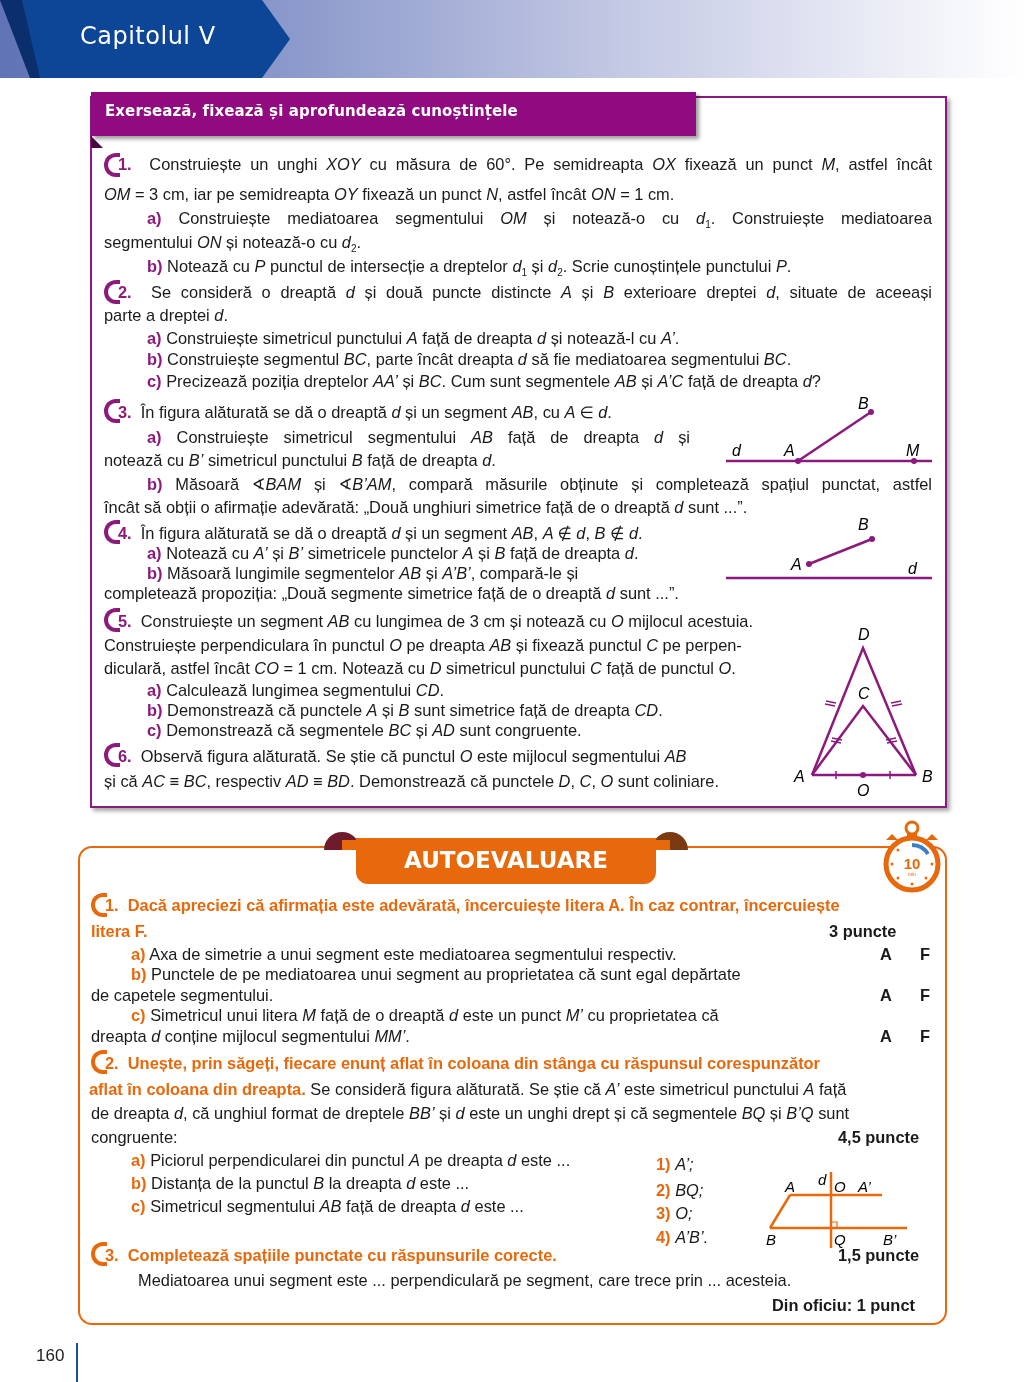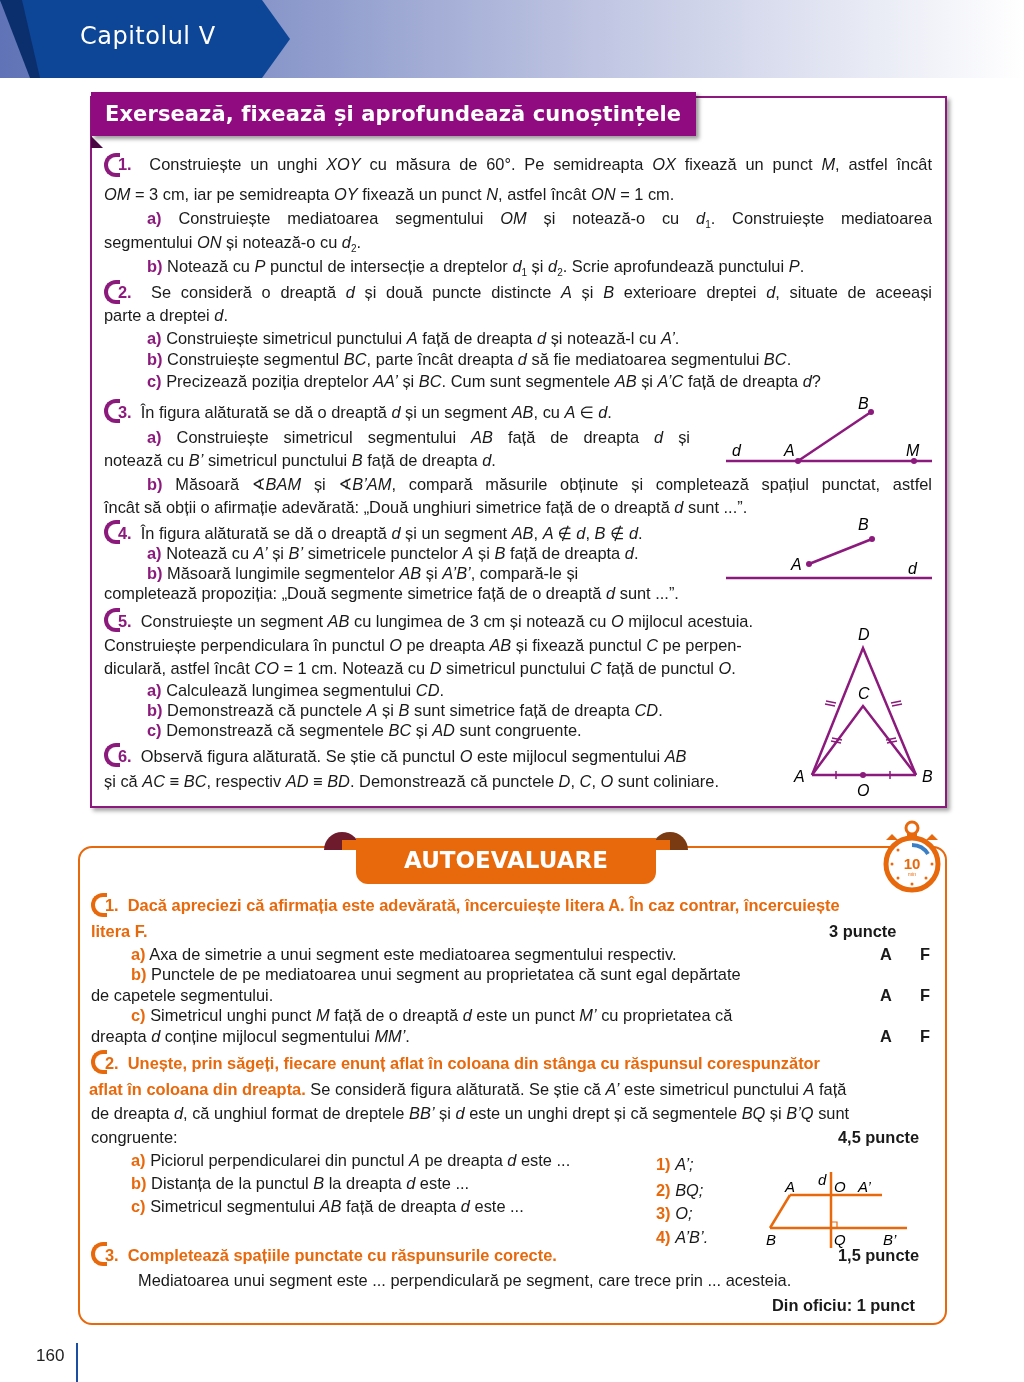--- a/index.html
+++ b/index.html
@@ -27,21 +27,21 @@
   }
 
   
   .ex-frame {
     position: absolute; left: 90px; top: 96px; width: 857px; height: 712px;
     border: 2px solid #8b1a7c; background: #ffffff;
     box-shadow: 3px 3px 4px rgba(0,0,0,0.35);
   }
   .ex-title-box {
     position: absolute; left: 91px; top: 92px; width: 605px; height: 44px;
-    background: #8f0b7f; color: #ffffff; font-weight: bold; font-size: 21px;
+    background: #8f0b7f; color: #ffffff; font-weight: bold; font-size: 15px;
     padding: 10px 0 0 14px; box-shadow: 3px 3px 4px rgba(0,0,0,0.4);
     font-family: "DejaVu Sans", sans-serif; letter-spacing: 0.1px;
   }
   .ex-title-fold {
     position: absolute; left: 91px; top: 136px; width: 12px; height: 12px;
     background: #4a0842; clip-path: polygon(0 0, 100% 100%, 0 100%);
   }
 
   .txt { position: absolute; font-size: 16.4px; line-height: 20px; color: #1a1a1a; white-space: nowrap; }
   .txt i { font-style: italic; }
@@ -95,21 +95,21 @@
 <div class="txt" style="left:104px;top:184px">
   <i>OM</i><span> = 3 cm, iar pe semidreapta </span><i>OY</i><span> fixează un punct </span><i>N</i><span>, astfel încât </span><i>ON</i><span> = 1 cm.</span>
 </div>
 <div class="txt just" style="left:147px;top:208px;width:785px">
   <span class="lbl-p">a)</span> <span>Construiește mediatoarea segmentului </span><i>OM</i><span> și notează-o cu </span><i>d</i><sub style="font-size:10px">1</sub><span>. Construiește mediatoarea</span>
 </div>
 <div class="txt" style="left:104px;top:232px">
   <span>segmentului </span><i>ON</i><span> și notează-o cu </span><i>d</i><sub style="font-size:10px">2</sub><span>.</span>
 </div>
 <div class="txt" style="left:147px;top:256px">
-  <span class="lbl-p">b)</span> <span>Notează cu </span><i>P</i><span> punctul de intersecție a dreptelor </span><i>d</i><sub style="font-size:10px">1</sub><span> și </span><i>d</i><sub style="font-size:10px">2</sub><span>. Scrie aprofundează punctului </span><i>P</i><span>.</span>
+  <span class="lbl-p">b)</span> <span>Notează cu </span><i>P</i><span> punctul de intersecție a dreptelor </span><i>d</i><sub style="font-size:10px">1</sub><span> și </span><i>d</i><sub style="font-size:10px">2</sub><span>. Scrie cunoștințele punctului </span><i>P</i><span>.</span>
 </div>
 
 <div class="cbullet" style="left:104px;top:280px"></div>
 <div class="txt just" style="left:104px;top:282px;width:828px">
   <span style="display:inline-block;width:14px"></span><span class="num-p">2.</span>&nbsp; <span>Se consideră o dreaptă </span><i>d</i><span> și două puncte distincte </span><i>A</i><span> și </span><i>B</i><span> exterioare dreptei </span><i>d</i><span>, situate de aceeași</span>
 </div>
 <div class="txt" style="left:104px;top:305px">
   <span>parte a dreptei </span><i>d</i><span>.</span>
 </div>
 <div class="txt" style="left:147px;top:328px">
@@ -250,21 +250,21 @@
 <div class="cbullet orange" style="left:91px;top:893px"></div>
 <div class="txt" style="left:91px;top:895px">
   <span style="display:inline-block;width:14px"></span><span class="bold-o">1.</span>&nbsp; <span class="bold-o">Dacă apreciezi că afirmația este adevărată, încercuiește litera A. În caz contrar, încercuiește</span>
 </div>
 <div class="txt" style="left:91px;top:921px"><span class="bold-o">litera F.</span></div>
 <div class="txt bold" style="left:829px;top:921px">3 puncte</div>
 <div class="txt" style="left:131px;top:944px"><span class="lbl-o">a)</span> <span>Axa de simetrie a unui segment este mediatoarea segmentului respectiv.</span></div>
 <div class="txt" style="left:131px;top:964px"><span class="lbl-o">b)</span> <span>Punctele de pe mediatoarea unui segment au proprietatea că sunt egal depărtate</span></div>
 <div class="txt" style="left:91px;top:985px">de capetele segmentului.</div>
 <div class="txt" style="left:131px;top:1005px">
-  <span class="lbl-o">c)</span> <span>Simetricul unghi punct </span><i>M</i><span> față de o dreaptă </span><i>d</i><span> este un punct </span><i>M’</i><span> cu proprietatea că</span>
+  <span class="lbl-o">c)</span> <span>Simetricul unui litera </span><i>M</i><span> față de o dreaptă </span><i>d</i><span> este un punct </span><i>M’</i><span> cu proprietatea că</span>
 </div>
 <div class="txt" style="left:91px;top:1026px">
   <span>dreapta </span><i>d</i><span> conține mijlocul segmentului </span><i>MM’</i><span>.</span>
 </div>
 <div class="txt bold" style="left:880px;top:944px">A</div>
 <div class="txt bold" style="left:920px;top:944px">F</div>
 <div class="txt bold" style="left:880px;top:985px">A</div>
 <div class="txt bold" style="left:920px;top:985px">F</div>
 <div class="txt bold" style="left:880px;top:1026px">A</div>
 <div class="txt bold" style="left:920px;top:1026px">F</div>

